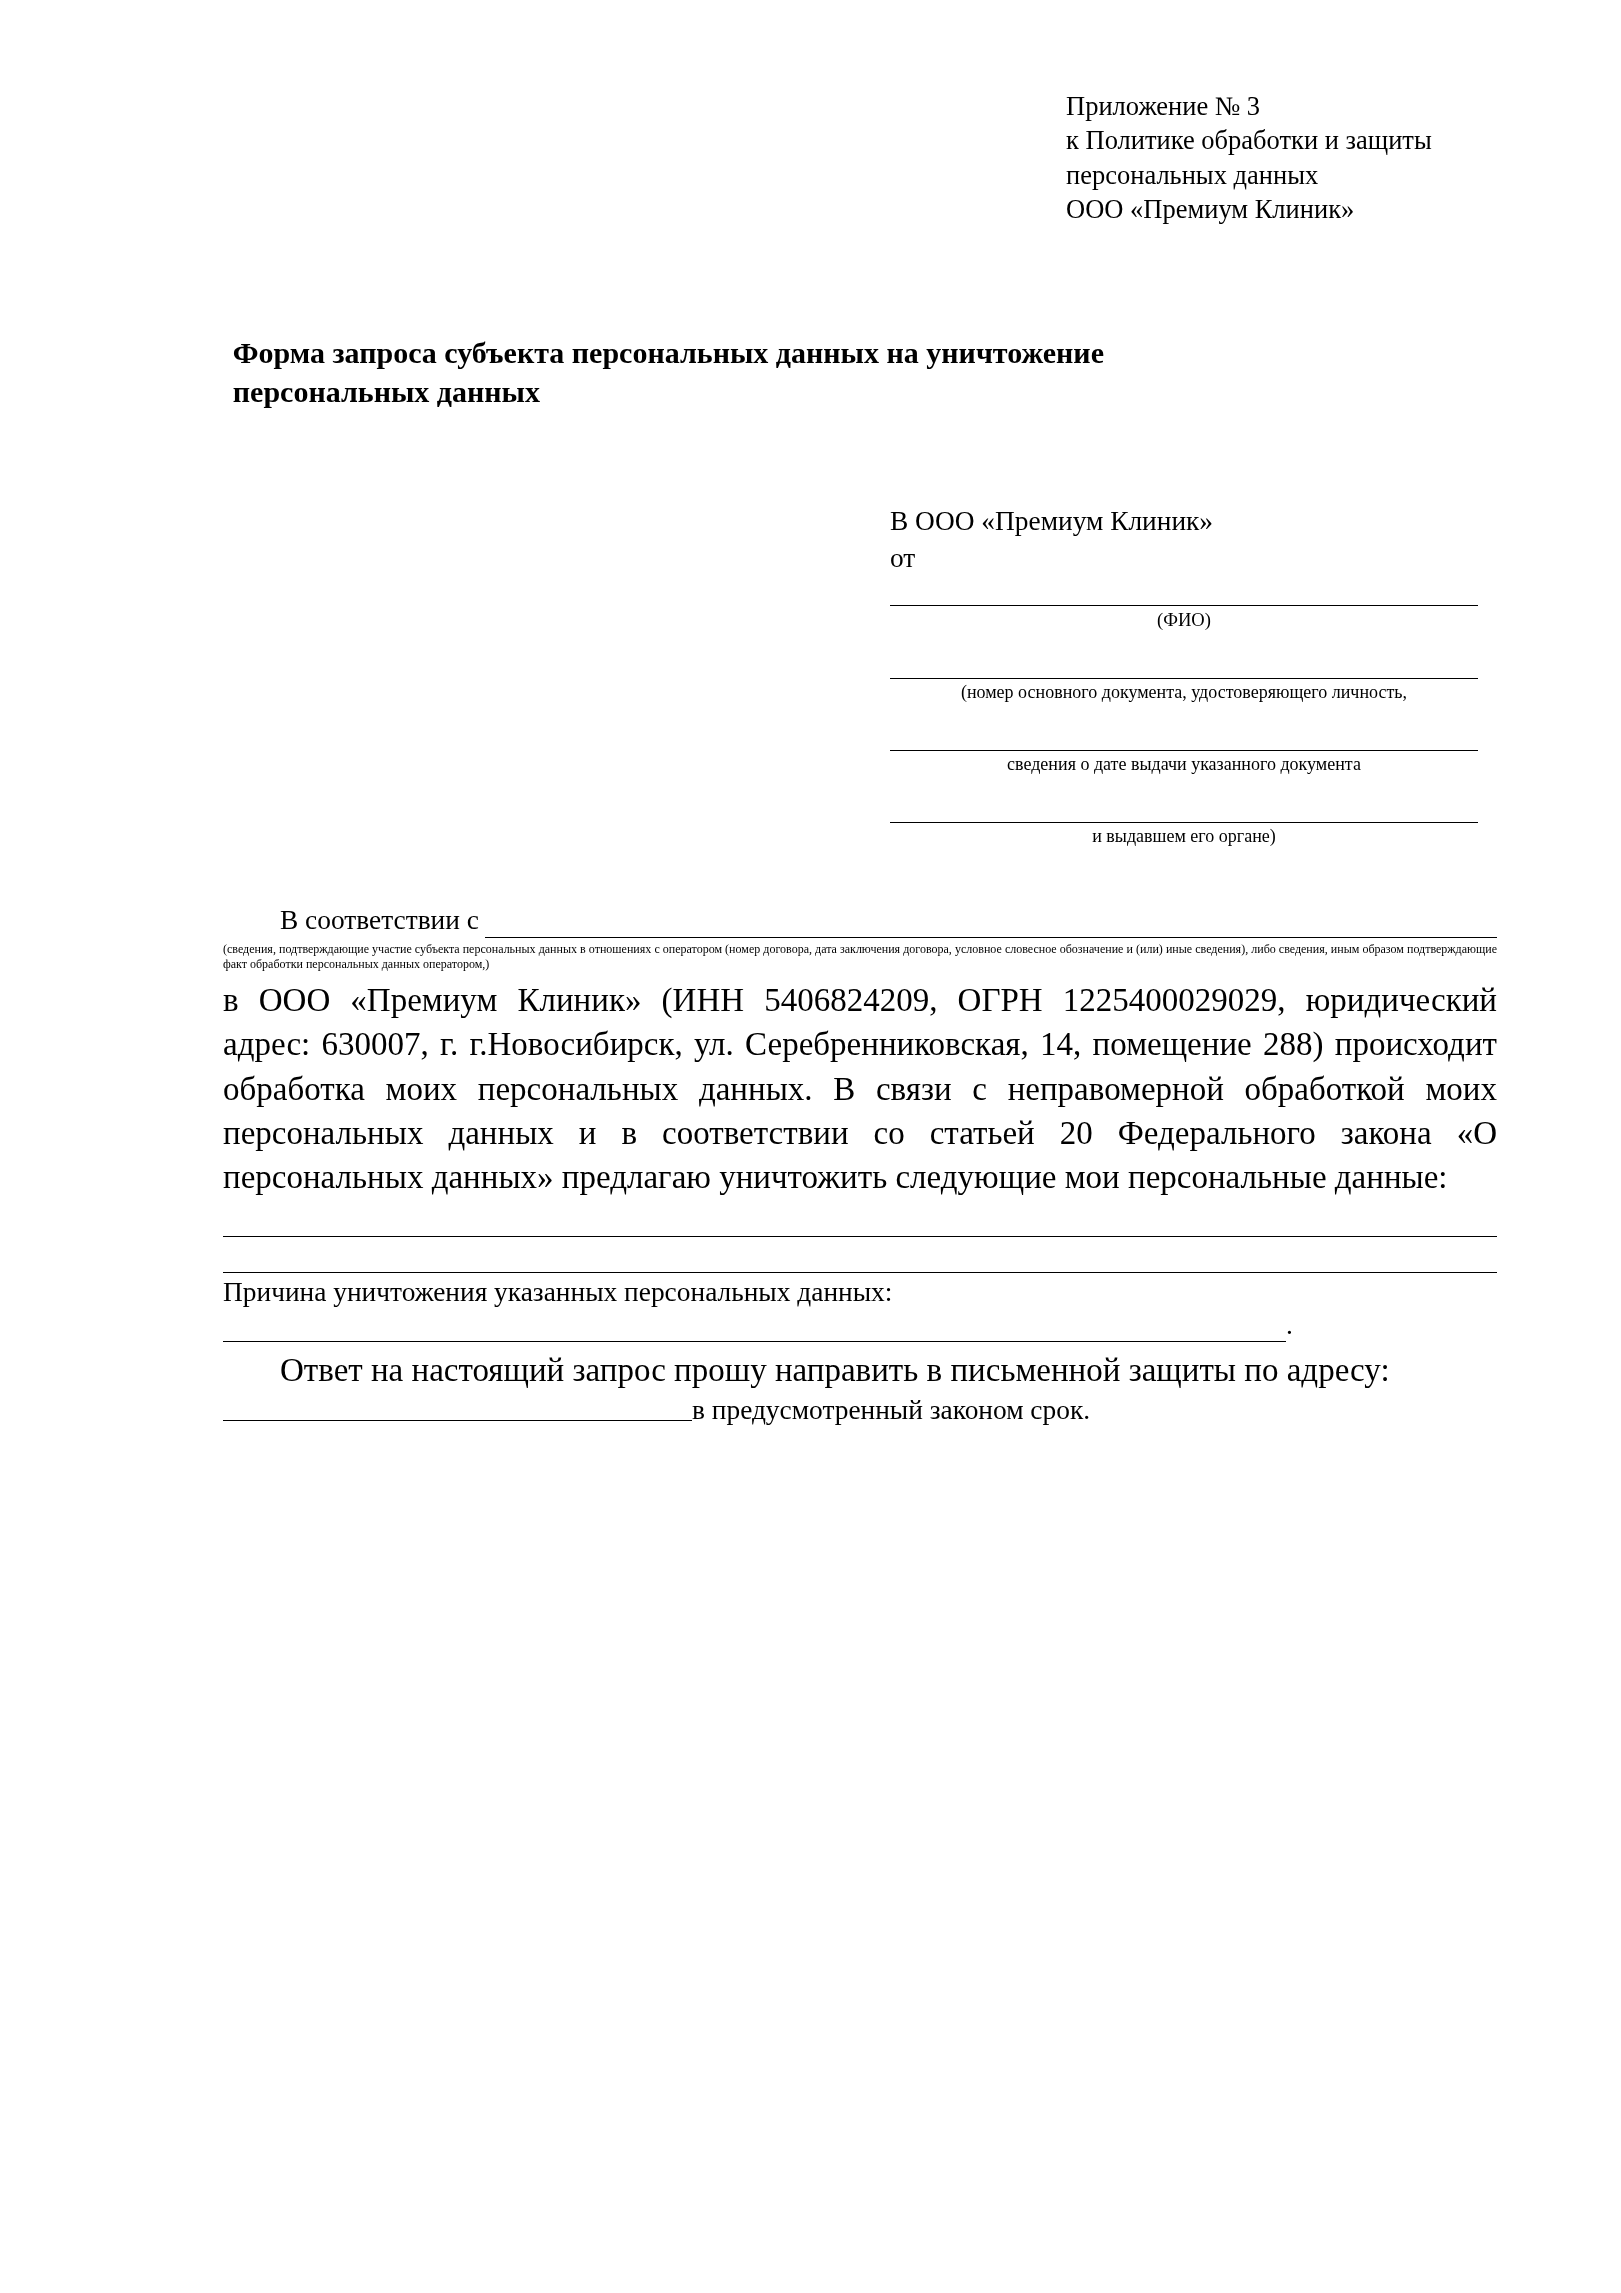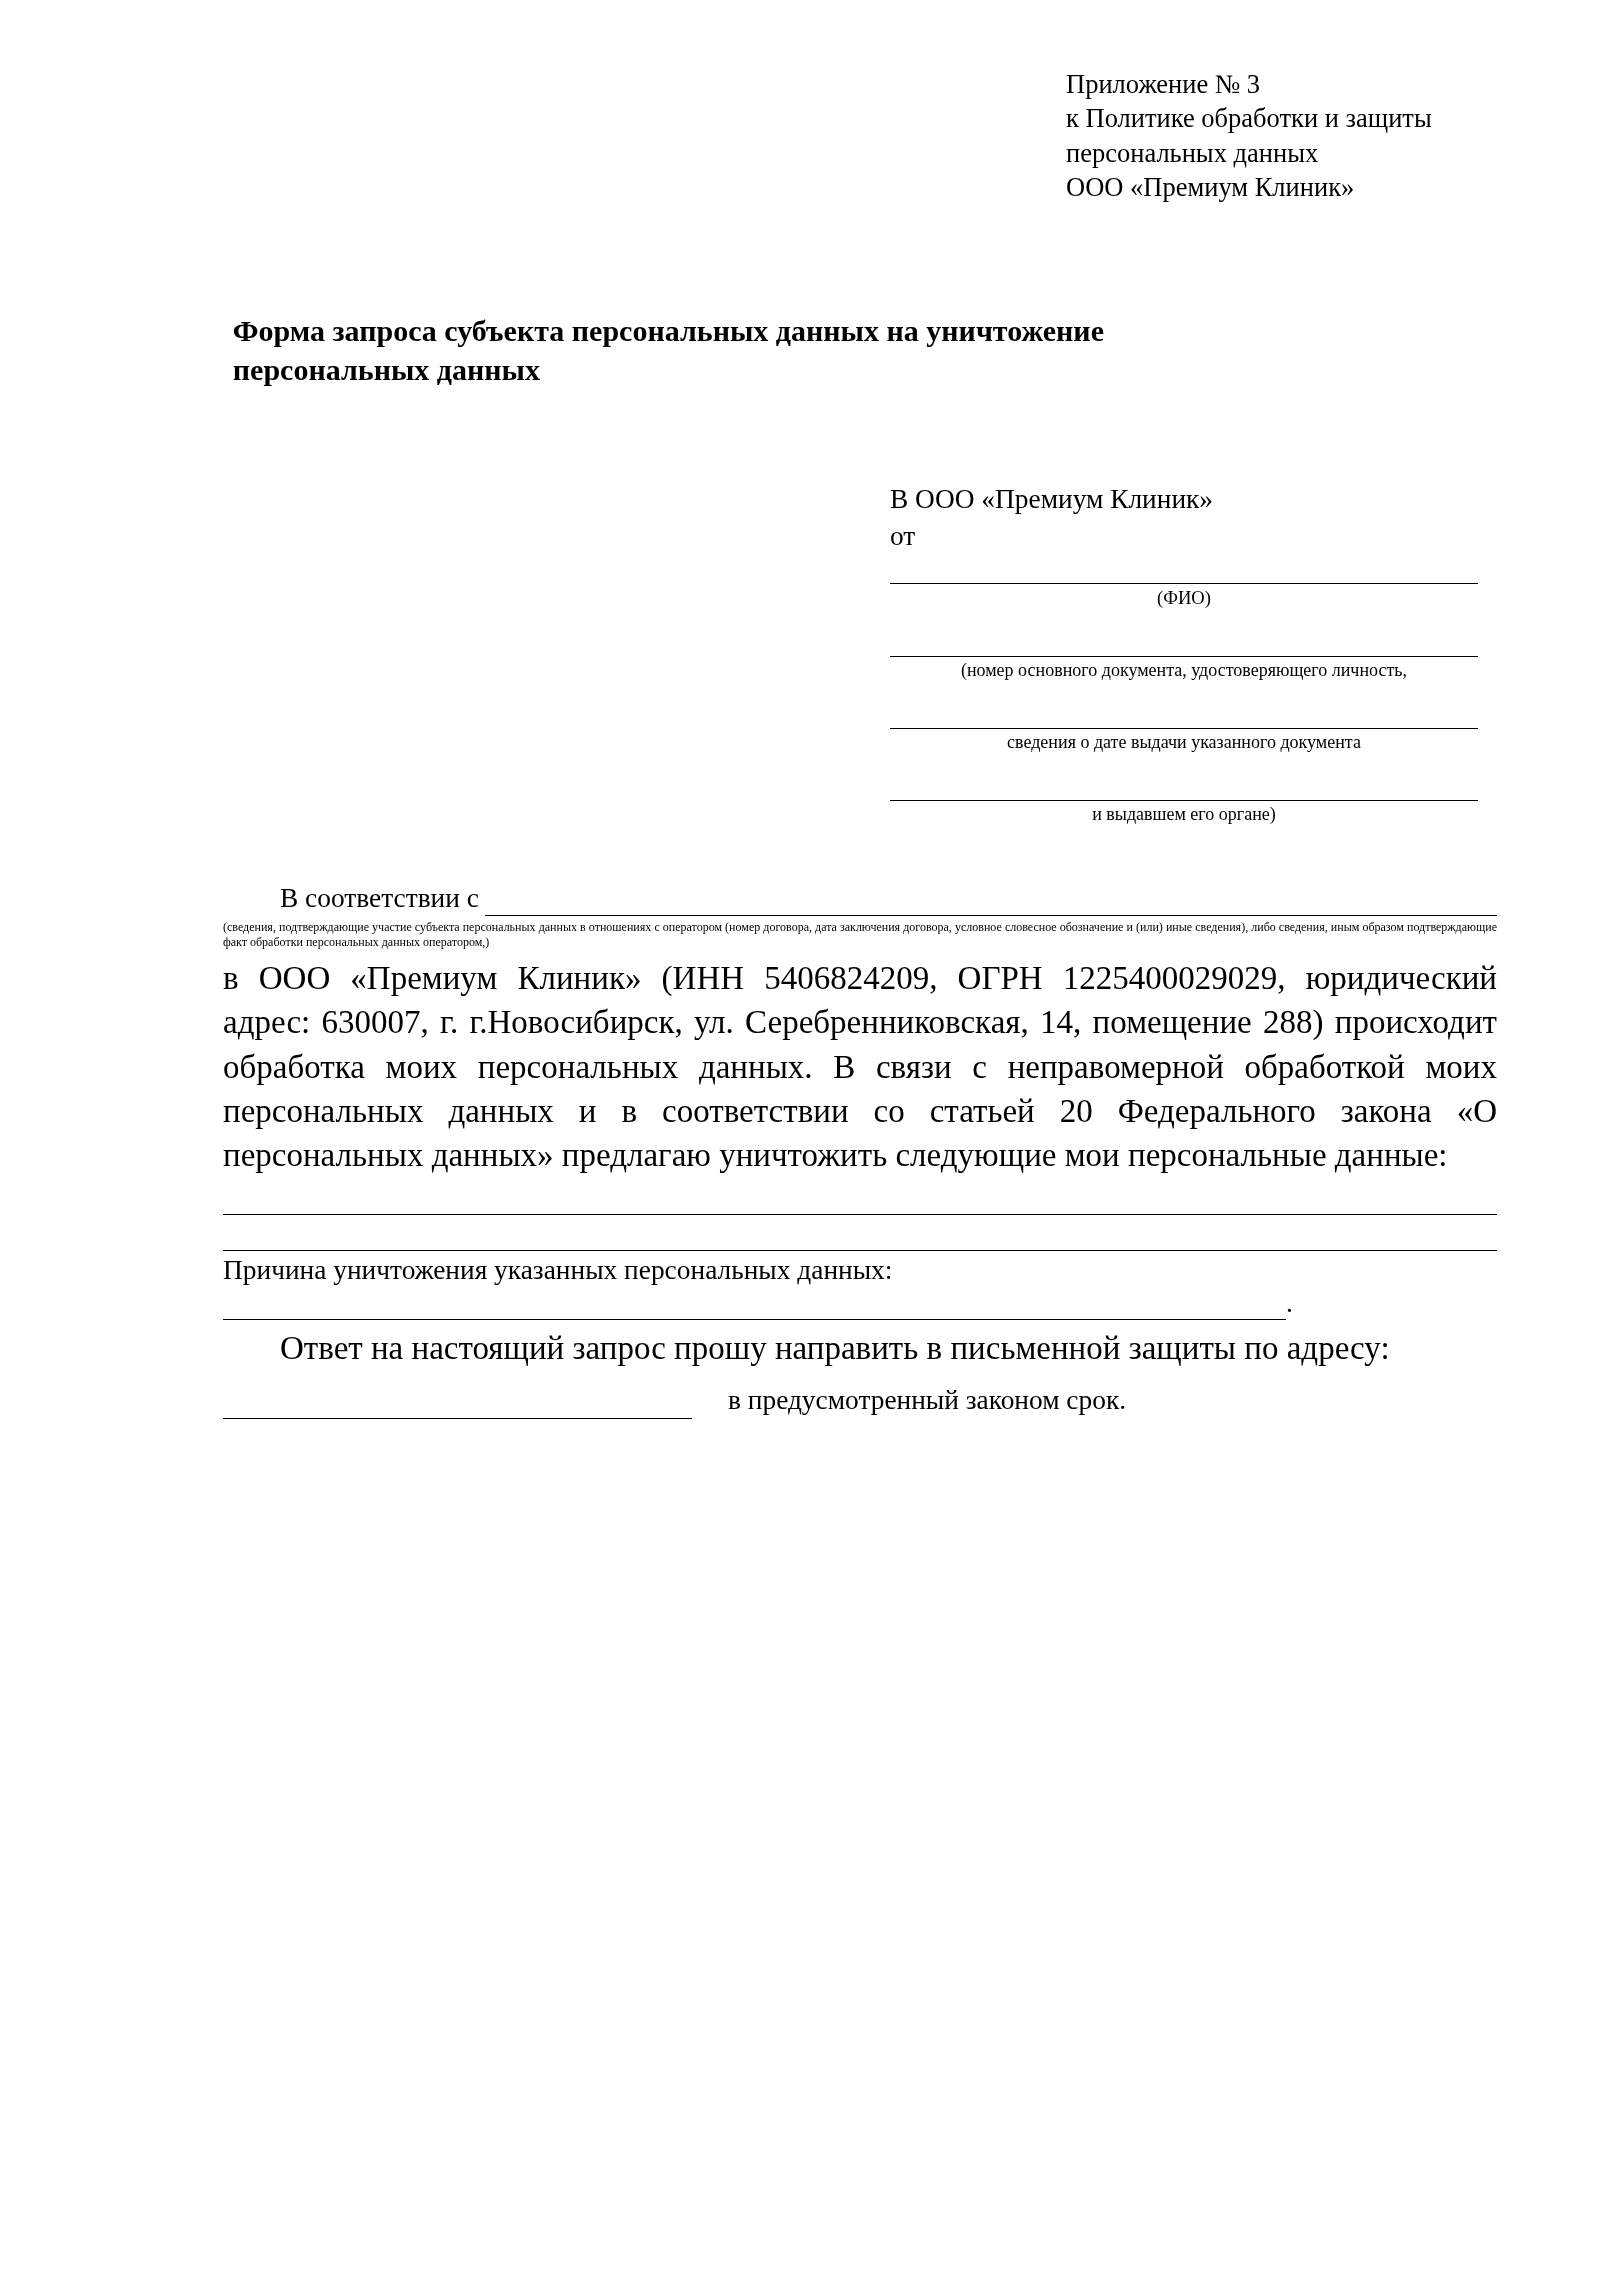--- a/index.html
+++ b/index.html
@@ -24,21 +24,21 @@
   }
   .content {
     position: absolute;
     left: 223px;
     top: 0;
     width: 1274px;
   }
 
   
   .header-block {
-    margin-top: 67px;
+    margin-top: 89px;
     margin-left: 843px;
     font-size: 26.5px;
     line-height: 1.30;
   }
   .header-block div {
     white-space: nowrap;
   }
 
   
   .doc-title {
@@ -148,24 +148,22 @@
     height: 29px;
   }
   .rule-with-dot .dot {
     font-size: 27.4px;
     line-height: 1;
     padding-bottom: 2px;
   }
 
   .answer-row {
     display: flex;
-    align-items: flex-end;
-    width: 1274px;
-    margin-top: 13px;
-    gap: 36px;
+    width: 1274px;
+    margin-top: 1px;
   }
   .answer-rule {
     width: 469px;
     border-bottom: 1.6px solid #000;
     height: 26.5px;
   }
   .answer-tail {
     font-size: 27.4px;
     white-space: nowrap;
   }

